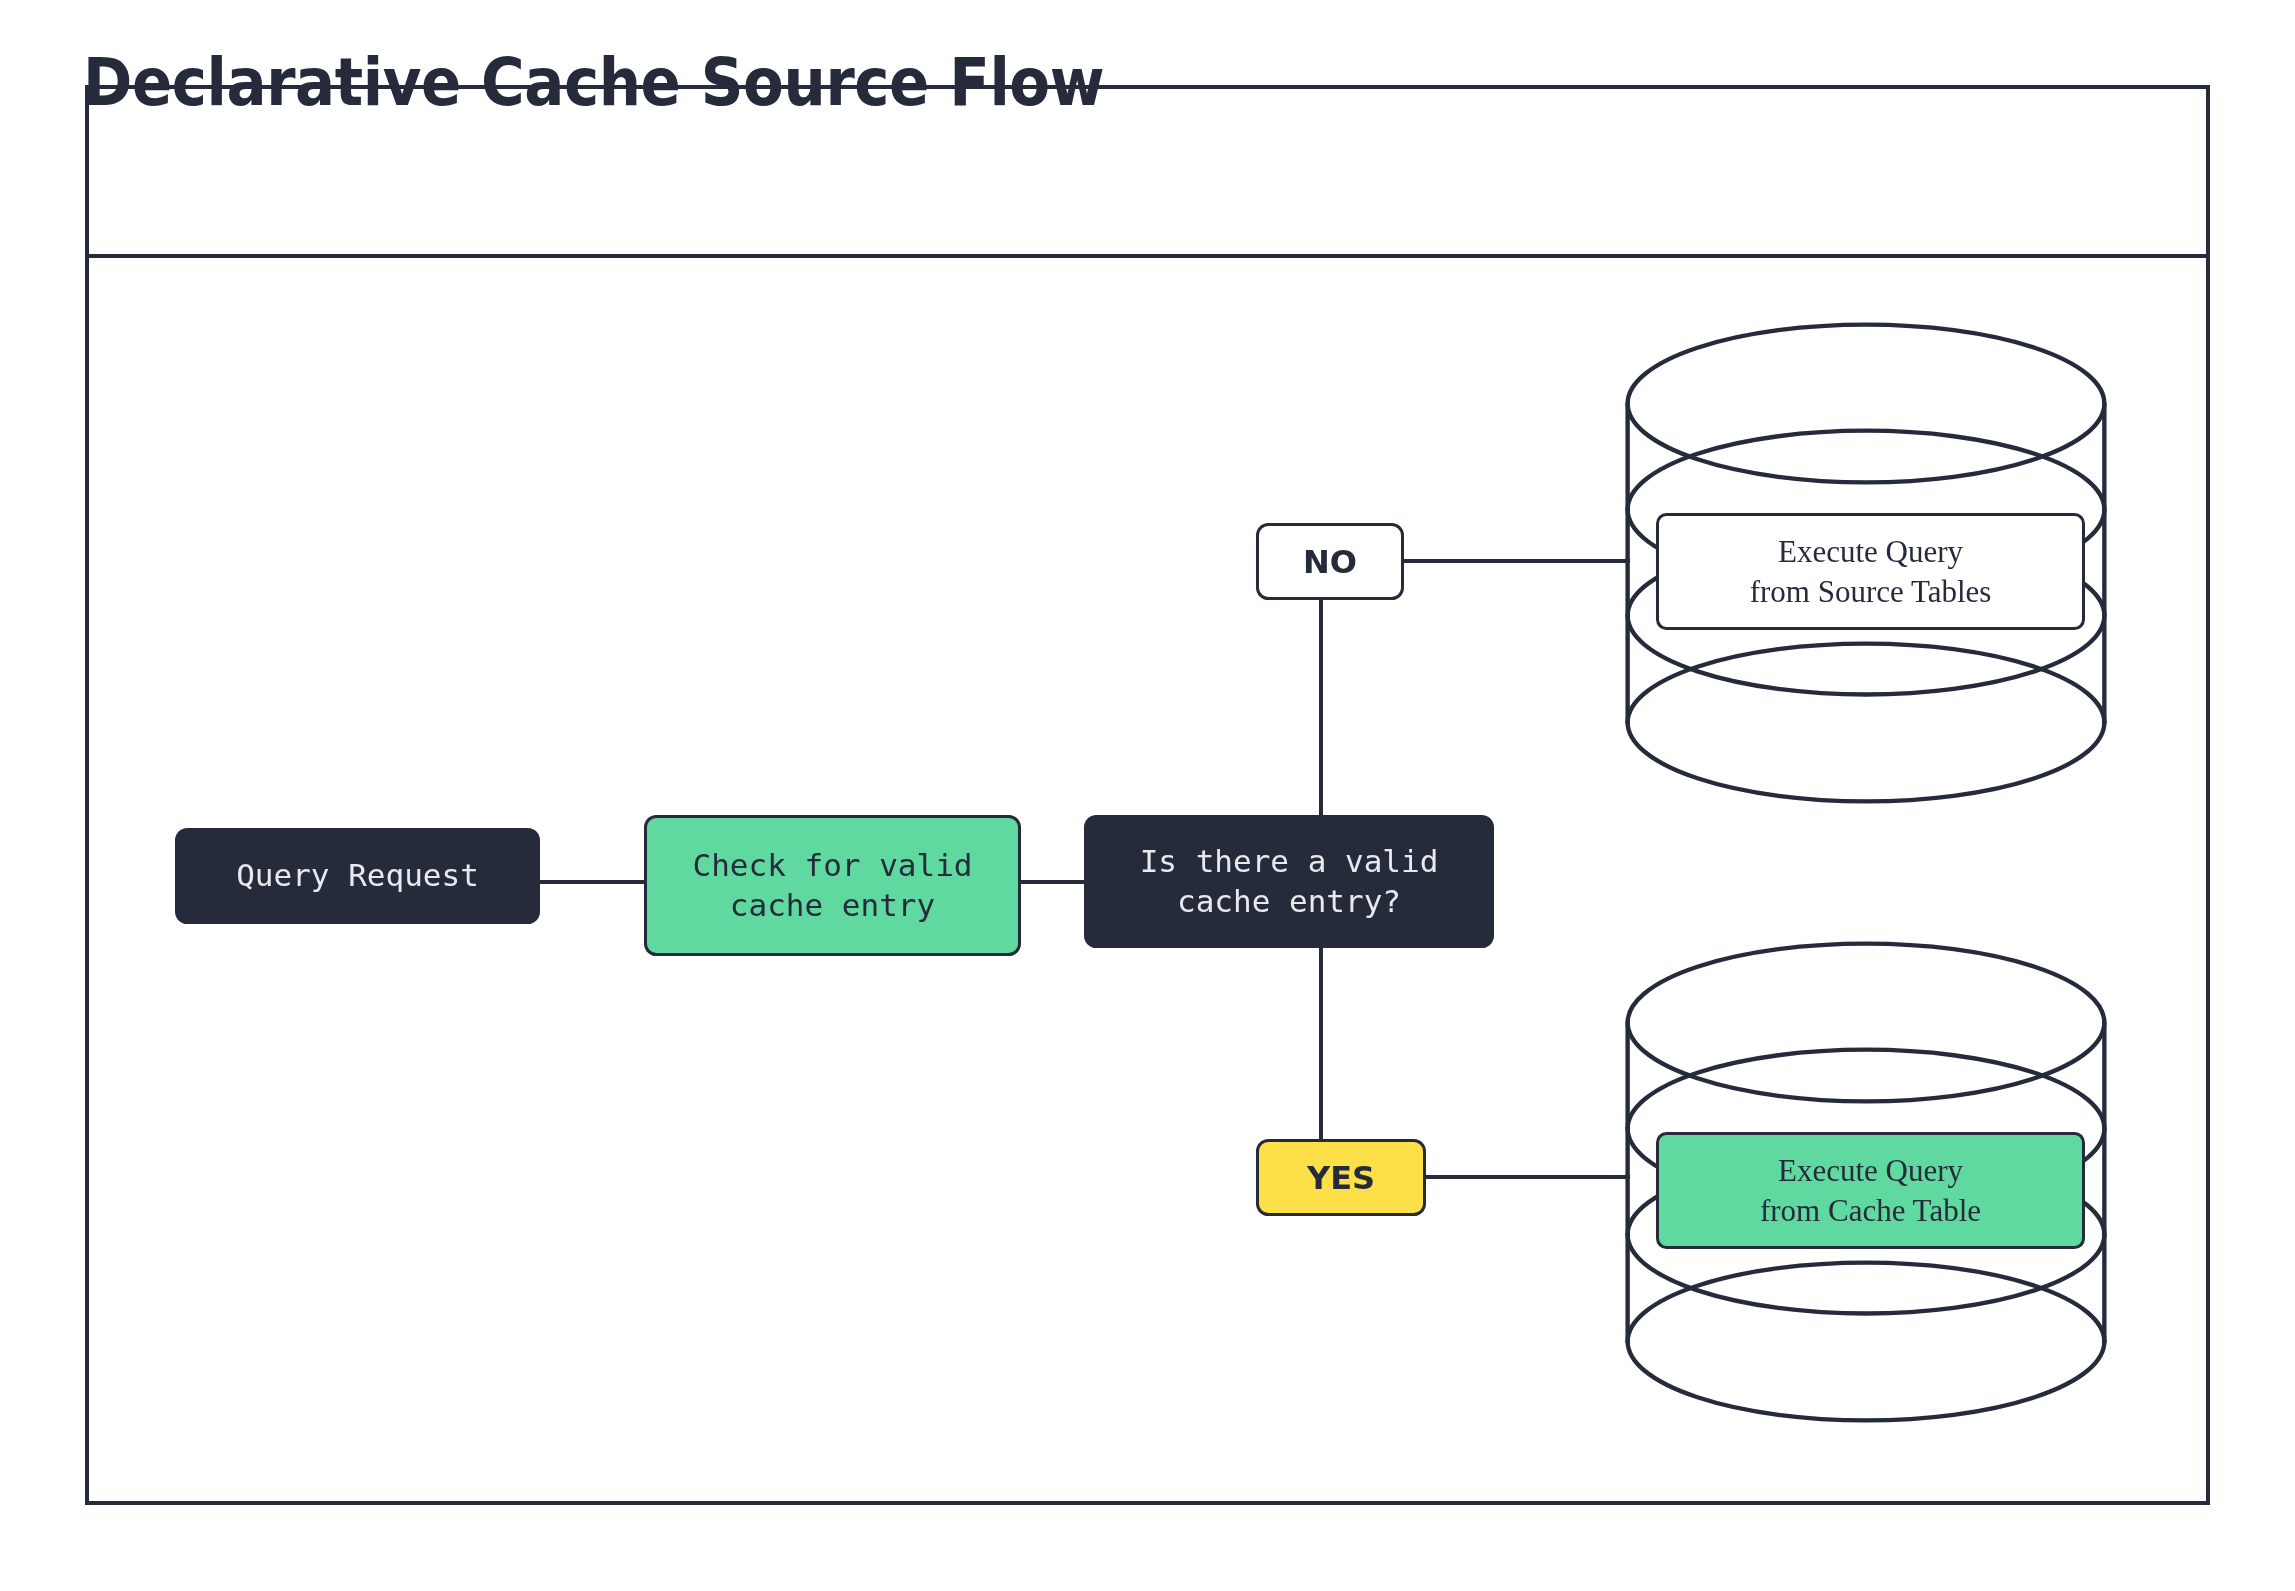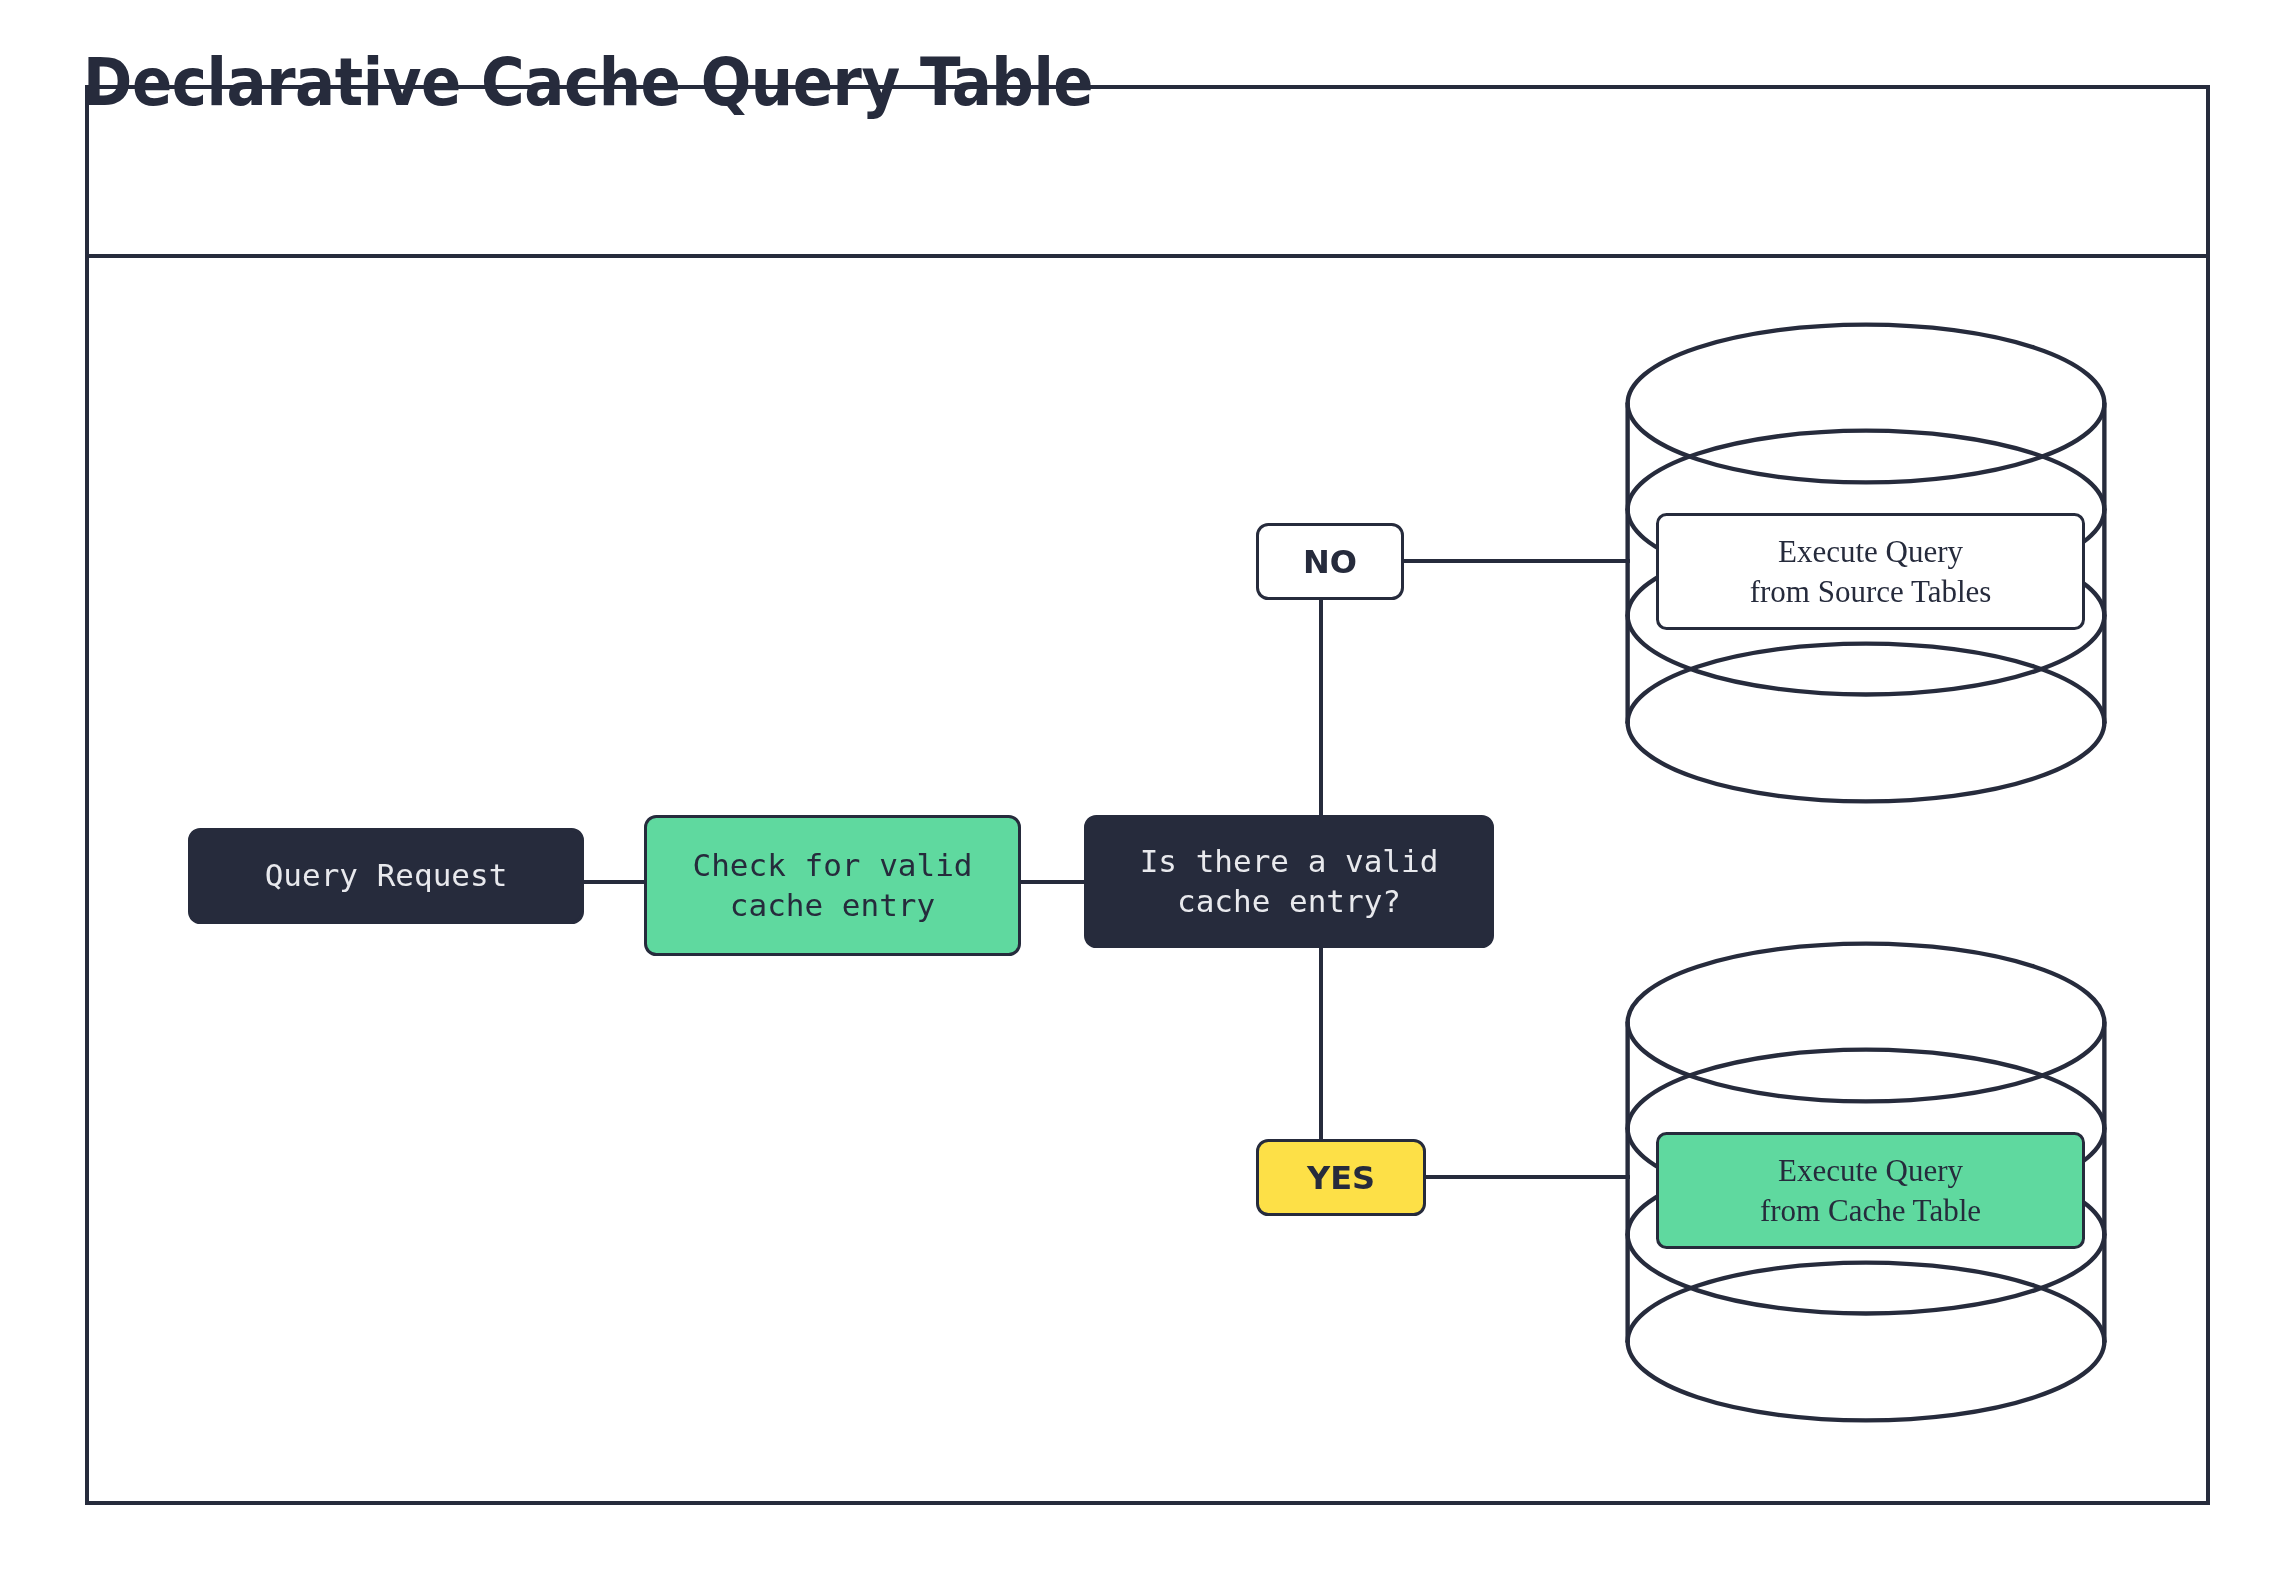--- a/index.html
+++ b/index.html
@@ -68,21 +68,21 @@
     background: #262B3C;
     color: #E8E9ED;
     border: 3.5px solid #262B3C;
   }
   .node.green {
     background: #5FD99F;
     color: #262B3C;
     border: 3.5px solid #262B3C;
   }
 
-  #node-query-request { left: 188px; top: 828px;  width: 396px; height: 96px; }
+  #node-query-request { left: 175px; top: 828px;  width: 365px; height: 96px; }
   #node-check-cache   { left: 644px; top: 815px;  width: 377px; height: 141px; }
   #node-decision      { left: 1084px; top: 815px; width: 410px; height: 133px; }
 
   
   .branch-label {
     position: absolute;
     box-sizing: border-box;
     display: flex;
     align-items: center;
     justify-content: center;
@@ -142,21 +142,21 @@
   #db-label-source { left: 1656px; top: 513px;  width: 429px; height: 117px; background: #ffffff; }
   #db-label-cache  { left: 1656px; top: 1132px; width: 429px; height: 117px; background: #5FD99F; }
 </style>
 </head>
 <body>
 
 <div id="canvas">
 
   <div class="frame"></div>
   <div class="title-bar"></div>
-  <div class="title-text">Declarative Cache Query Table</div>
+  <div class="title-text">Declarative Cache Source Flow</div>
 
   <div class="conn" id="conn-req-check"></div>
   <div class="conn" id="conn-check-dec"></div>
   <div class="conn" id="conn-trunk-upper"></div>
   <div class="conn" id="conn-trunk-lower"></div>
   <div class="conn" id="conn-no-db"></div>
   <div class="conn" id="conn-yes-db"></div>
 
   <div class="node dark" id="node-query-request">Query Request</div>
 

